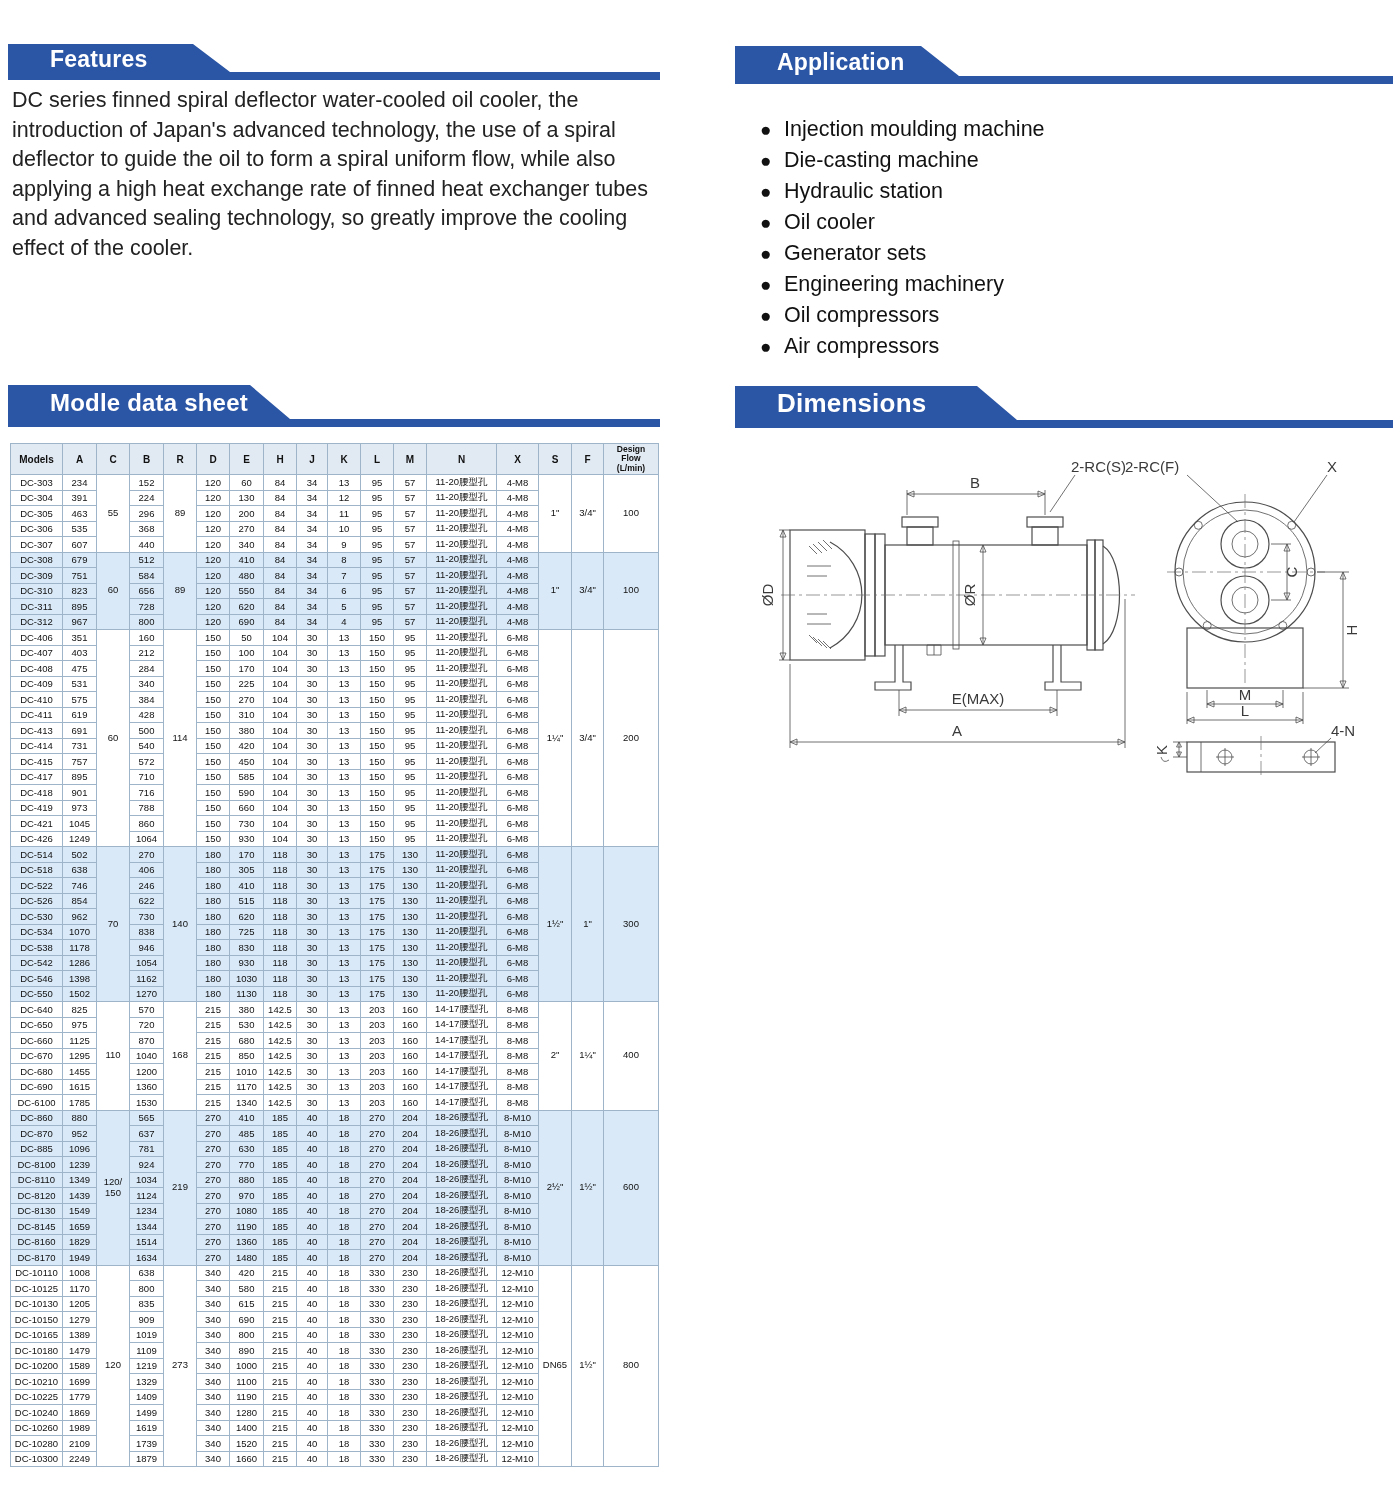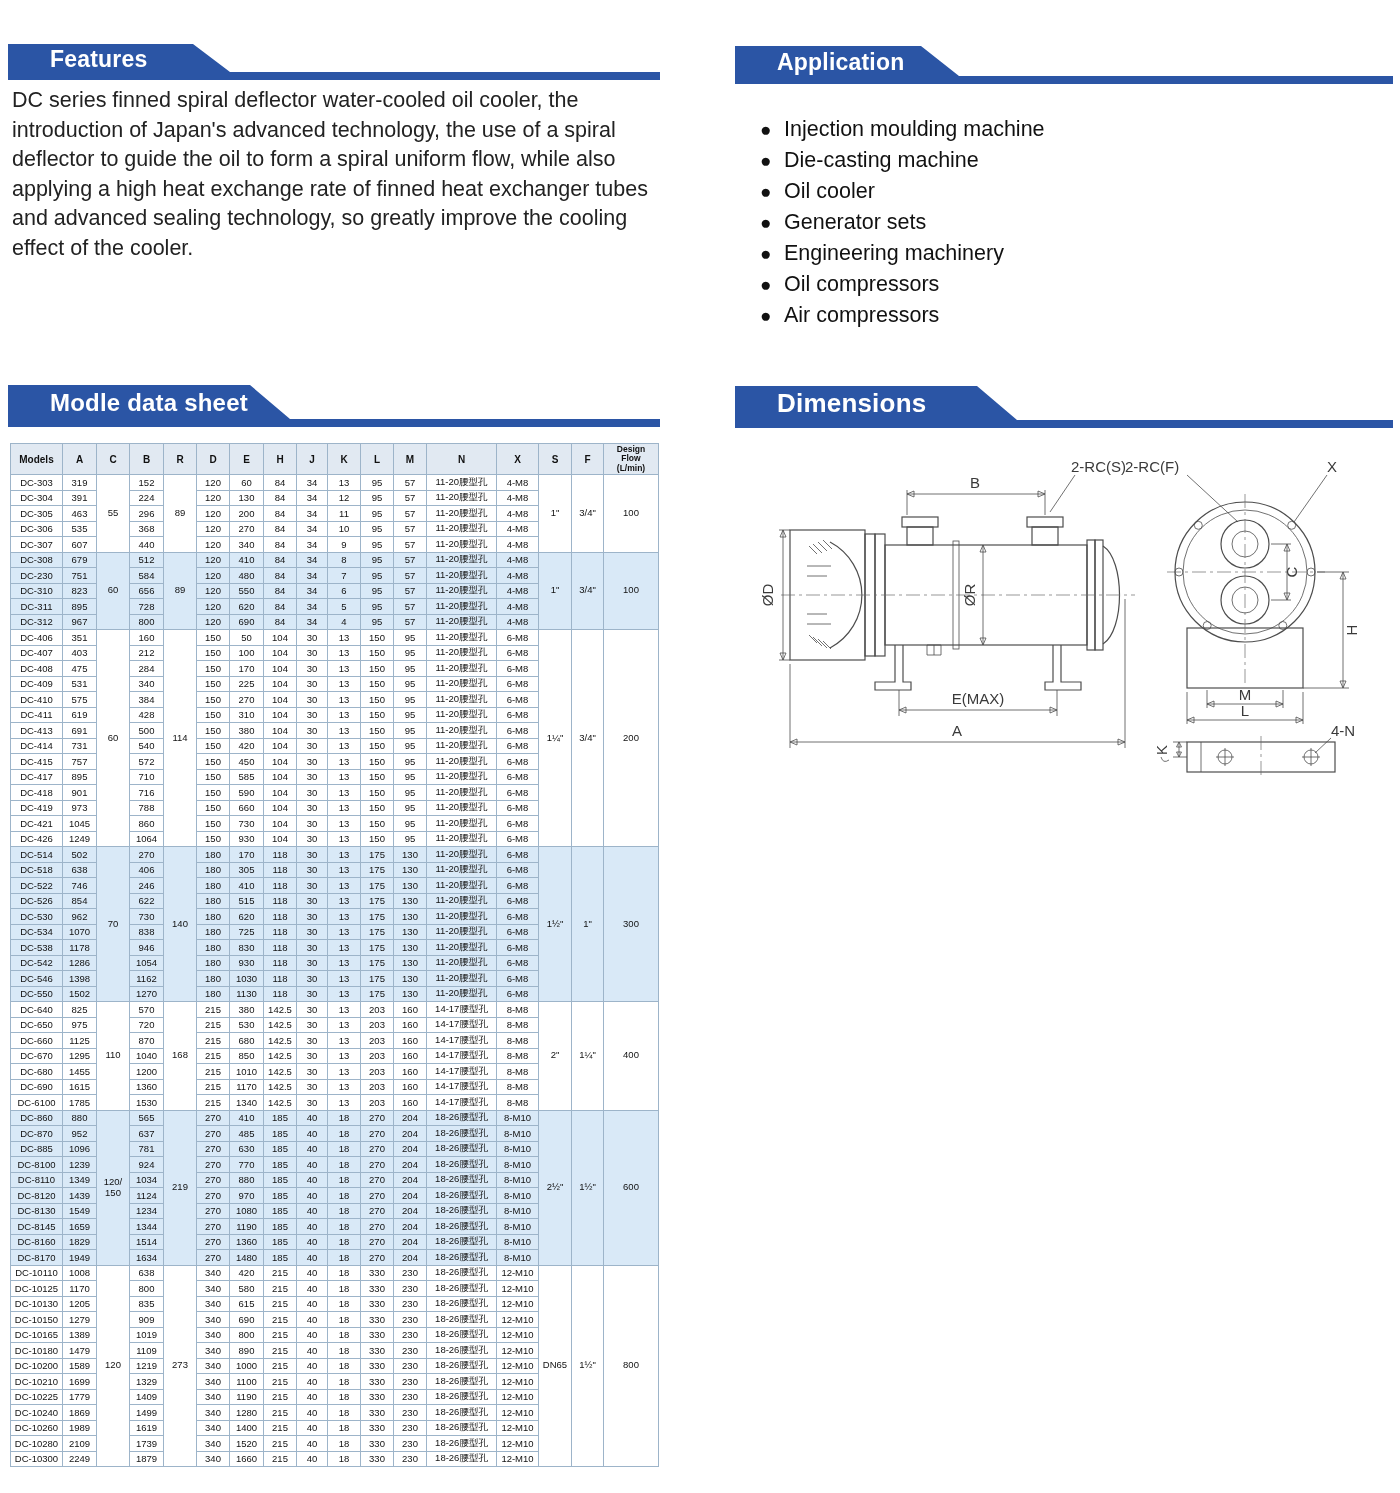--- a/index.html
+++ b/index.html
@@ -84,20 +84,21 @@
 <div class="banner banner-dimensions">
   <div class="bshape"></div>
   <span class="btitle">Dimensions</span>
 </div>
 
 <p class="features-text">DC series finned spiral deflector water-cooled oil cooler, the introduction of Japan's advanced technology, the use of a spiral deflector to guide the oil to form a spiral uniform flow, while also applying a high heat exchange rate of finned heat exchanger tubes and advanced sealing technology, so greatly improve the cooling effect of the cooler.</p>
 
 <ul class="app-list">
     <li><span class="dot">●</span><span>Injection moulding machine</span></li>
     <li><span class="dot">●</span><span>Die-casting machine</span></li>
+    <li><span class="dot">●</span><span>Hydraulic station</span></li>
     <li><span class="dot">●</span><span>Oil cooler</span></li>
     <li><span class="dot">●</span><span>Generator sets</span></li>
     <li><span class="dot">●</span><span>Engineering machinery</span></li>
     <li><span class="dot">●</span><span>Oil compressors</span></li>
     <li><span class="dot">●</span><span>Air compressors</span></li>
   </ul>
 
 <table id="model-table">
   <colgroup>
       <col style="width: 52px;">
@@ -139,21 +140,21 @@
         <th class="flow-hdr">
           <div>Design</div>
           <div>Flow</div>
           <div>(L/min)</div>
         </th>
       </tr>
     </thead>
   <tbody>
       <tr>
         <td>DC-303</td>
-        <td>319</td>
+        <td>234</td>
         <td rowspan="5" class="cell-merged">55</td>
         <td>152</td>
         <td rowspan="5" class="cell-merged">89</td>
         <td>120</td>
         <td>60</td>
         <td>84</td>
         <td>34</td>
         <td>13</td>
         <td>95</td>
         <td>57</td>
@@ -232,21 +233,21 @@
         <td class="g-sh">8</td>
         <td class="g-sh">95</td>
         <td class="g-sh">57</td>
         <td class="g-sh">11-20腰型孔</td>
         <td class="g-sh">4-M8</td>
         <td rowspan="5" class="cell-merged g-sh">1"</td>
         <td rowspan="5" class="cell-merged g-sh">3/4"</td>
         <td rowspan="5" class="cell-merged g-sh">100</td>
       </tr>
       <tr>
-        <td class="g-sh">DC-230</td>
+        <td class="g-sh">DC-309</td>
         <td class="g-sh">751</td>
         <td class="g-sh">584</td>
         <td class="g-sh">120</td>
         <td class="g-sh">480</td>
         <td class="g-sh">84</td>
         <td class="g-sh">34</td>
         <td class="g-sh">7</td>
         <td class="g-sh">95</td>
         <td class="g-sh">57</td>
         <td class="g-sh">11-20腰型孔</td>

